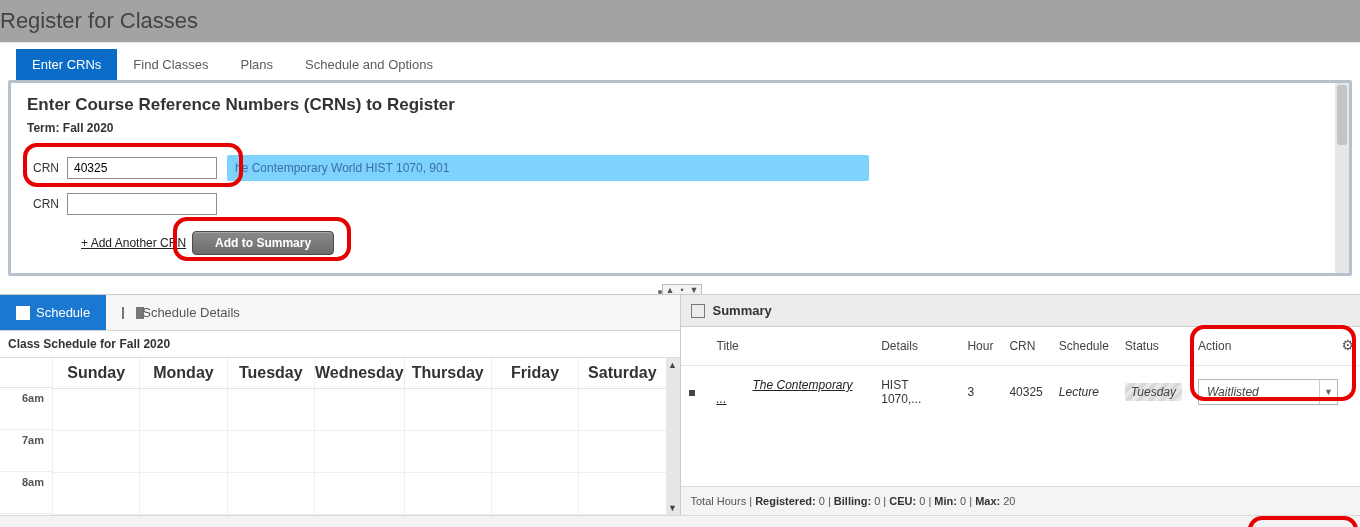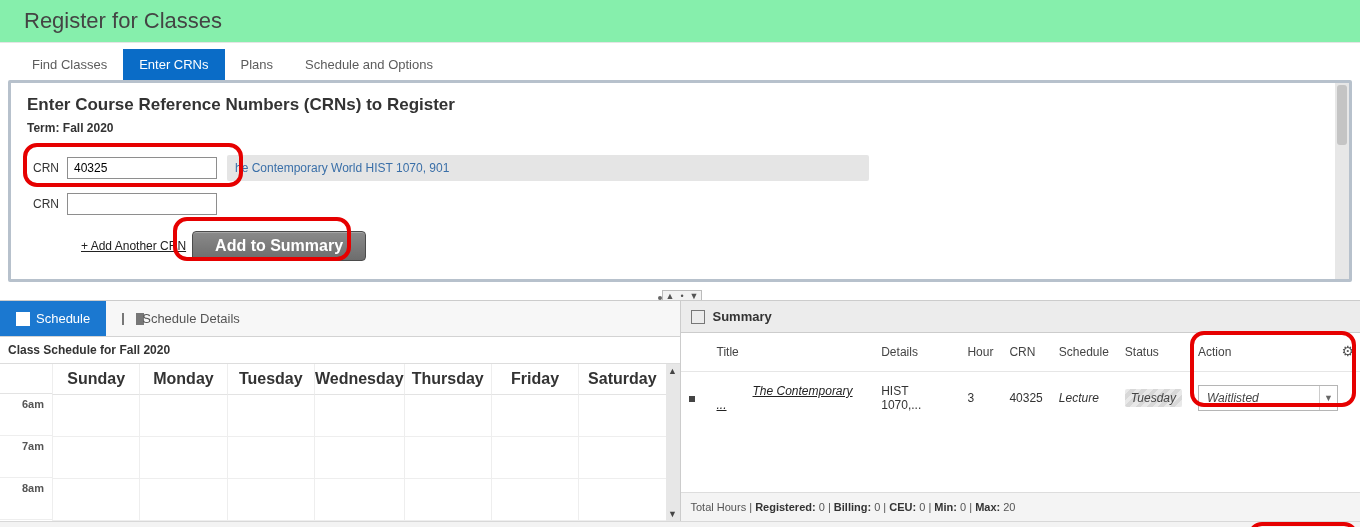--- a/index.html
+++ b/index.html
@@ -1,44 +1,44 @@
 <!DOCTYPE html>
 <html><head>
 <meta charset="utf-8">
 <style>
 * { box-sizing: border-box; margin: 0; padding: 0; }
 body { font-family: Arial, Helvetica, sans-serif; font-size: 13px; color: #333; background: #fff; }
 
 
-.page-title { font-size: 22px; color: #444; padding: 8px 24px; border-bottom: 1px solid #e5e5e5; background: #86efac; }
+.page-title { font-size: 22px; color: #444; padding: 8px 0; border-bottom: 1px solid #e5e5e5; background: #a3a3a3; }
 
 
 .tabs { display: flex; gap: 0; margin: 6px 0 0 16px; }
 .tab { padding: 8px 16px; font-size: 13px; color: #5c5c5c; cursor: pointer; }
 .tab.active { background: #0a6cc7; color: #fff; }
 
 
 .main-panel-wrap { margin: 0 8px; border: 3px solid #b7c1cc; border-radius: 2px; position: relative; }
 .main-panel-scroll { position: absolute; right: 0; top: 0; bottom: 0; width: 14px; background: #e7e7e7; }
 .main-panel-scroll .thumb { position: absolute; left: 2px; right: 2px; top: 2px; height: 60px; background: #c4c4c4; border-radius: 3px; }
 .main-panel { padding: 12px 22px 18px 16px; }
 .panel-heading { font-size: 17px; font-weight: bold; margin-bottom: 6px; color: #333; }
 .term-line { font-size: 12px; font-weight: bold; margin-bottom: 18px; }
 
 
 .crn-block { margin-left: 6px; }
 .crn-row { display: flex; align-items: center; height: 30px; margin-bottom: 6px; }
 .crn-label { width: 34px; font-size: 12px; color: #333; }
 .crn-input { width: 150px; height: 22px; border: 1px solid #8e8e8e; padding: 2px 6px; font-size: 12px; }
-.crn-desc { margin-left: 10px; background: #e5e5e5; color: #3a6fa8; font-size: 12px; padding: 6px 420px 6px 8px; border-radius: 2px; white-space: nowrap; overflow: hidden; text-overflow: ellipsis; text-align: right; }
+.crn-desc { margin-left: 10px; background: #7dd3fc; color: #3a6fa8; font-size: 12px; padding: 6px 420px 6px 8px; border-radius: 2px; white-space: nowrap; overflow: hidden; text-overflow: ellipsis; text-align: right; }
 
 
 .crn-actions { display: flex; align-items: center; gap: 6px; margin-top: 12px; margin-left: 48px; }
 .add-another { font-size: 12px; text-decoration: underline; color: #222; cursor: pointer; }
-.btn-gray { display: inline-flex; align-items: center; justify-content: center; height: 30px; padding: 0 22px; background: linear-gradient(#8a8a8a,#6d6d6d); color: #fff; border: 1px solid #4b4b4b; border-radius: 4px; font-size: 16px; font-weight: bold; cursor: pointer; box-shadow: inset 0 1px 0 rgba(255,255,255,.25); }
+.btn-gray { display: inline-flex; align-items: center; justify-content: center; height: 24px; padding: 0 22px; background: linear-gradient(#8a8a8a,#6d6d6d); color: #fff; border: 1px solid #4b4b4b; border-radius: 4px; font-size: 12px; font-weight: bold; cursor: pointer; box-shadow: inset 0 1px 0 rgba(255,255,255,.25); }
 
 
 .hl { position: absolute; border: 4px solid #e60000; border-radius: 14px; pointer-events: none; }
 
 
 .splitter-row { height: 18px; display: flex; justify-content: center; align-items: flex-end; position: relative; }
 .splitter-arrow { height: 10px; width: 40px; display: flex; justify-content: center; align-items: center; gap: 6px; border: 1px solid #bbb; border-bottom: none; font-size: 9px; color: #555; background: #f3f3f3; }
 .split-dot { width: 4px; height: 4px; background: #666; border-radius: 50%; margin-top: -4px; }
 
 
@@ -91,22 +91,22 @@
 
 
 .rel { position: relative; }
 </style>
 </head>
 <body>
 
 <div class="page-title">Register for Classes</div>
 
 <div class="tabs">
+  <div class="tab active">Enter CRNs</div>
   <div class="tab">Find Classes</div>
-  <div class="tab active">Enter CRNs</div>
   <div class="tab">Plans</div>
   <div class="tab">Schedule and Options</div>
 </div>
 
 <div class="main-panel-wrap rel">
   <div class="main-panel">
     <div class="panel-heading">Enter Course Reference Numbers (CRNs) to Register</div>
     <div class="term-line">
       <span>Term: </span><span>Fall 2020</span>
     </div>

